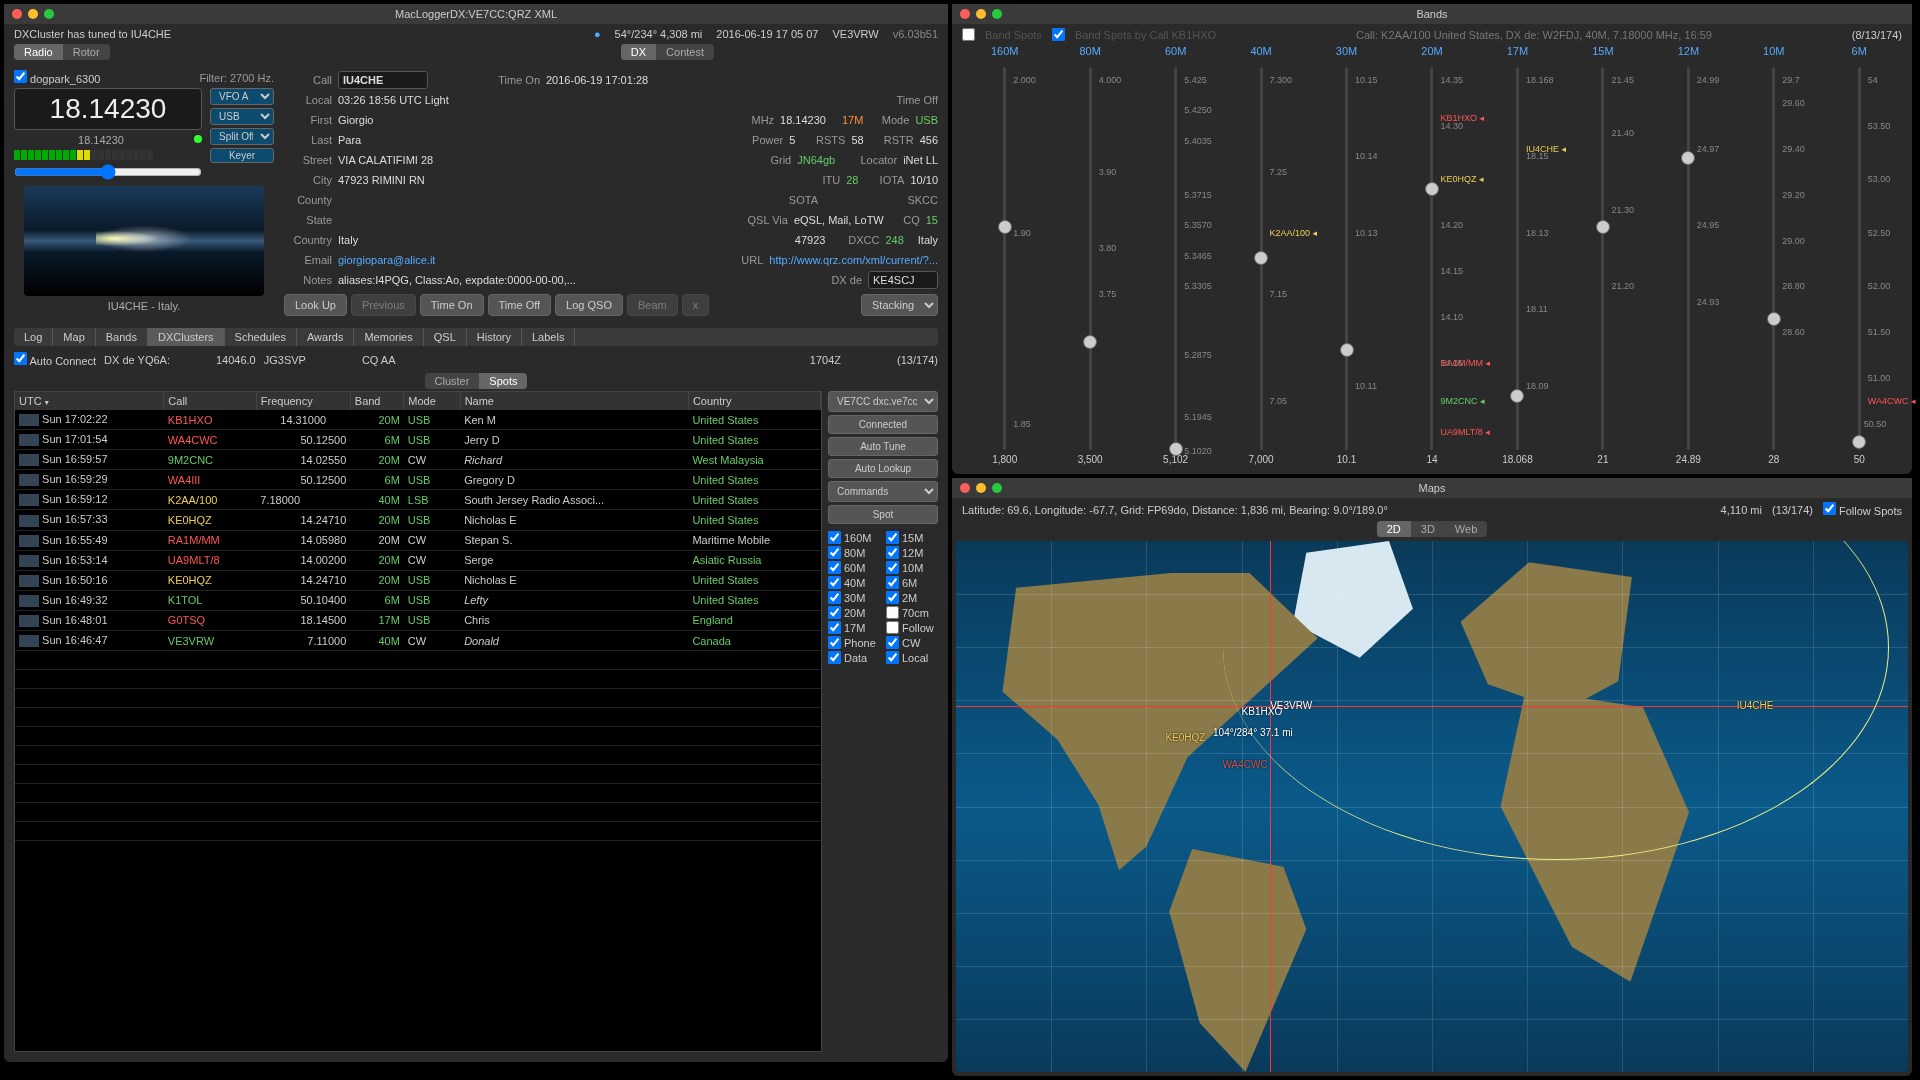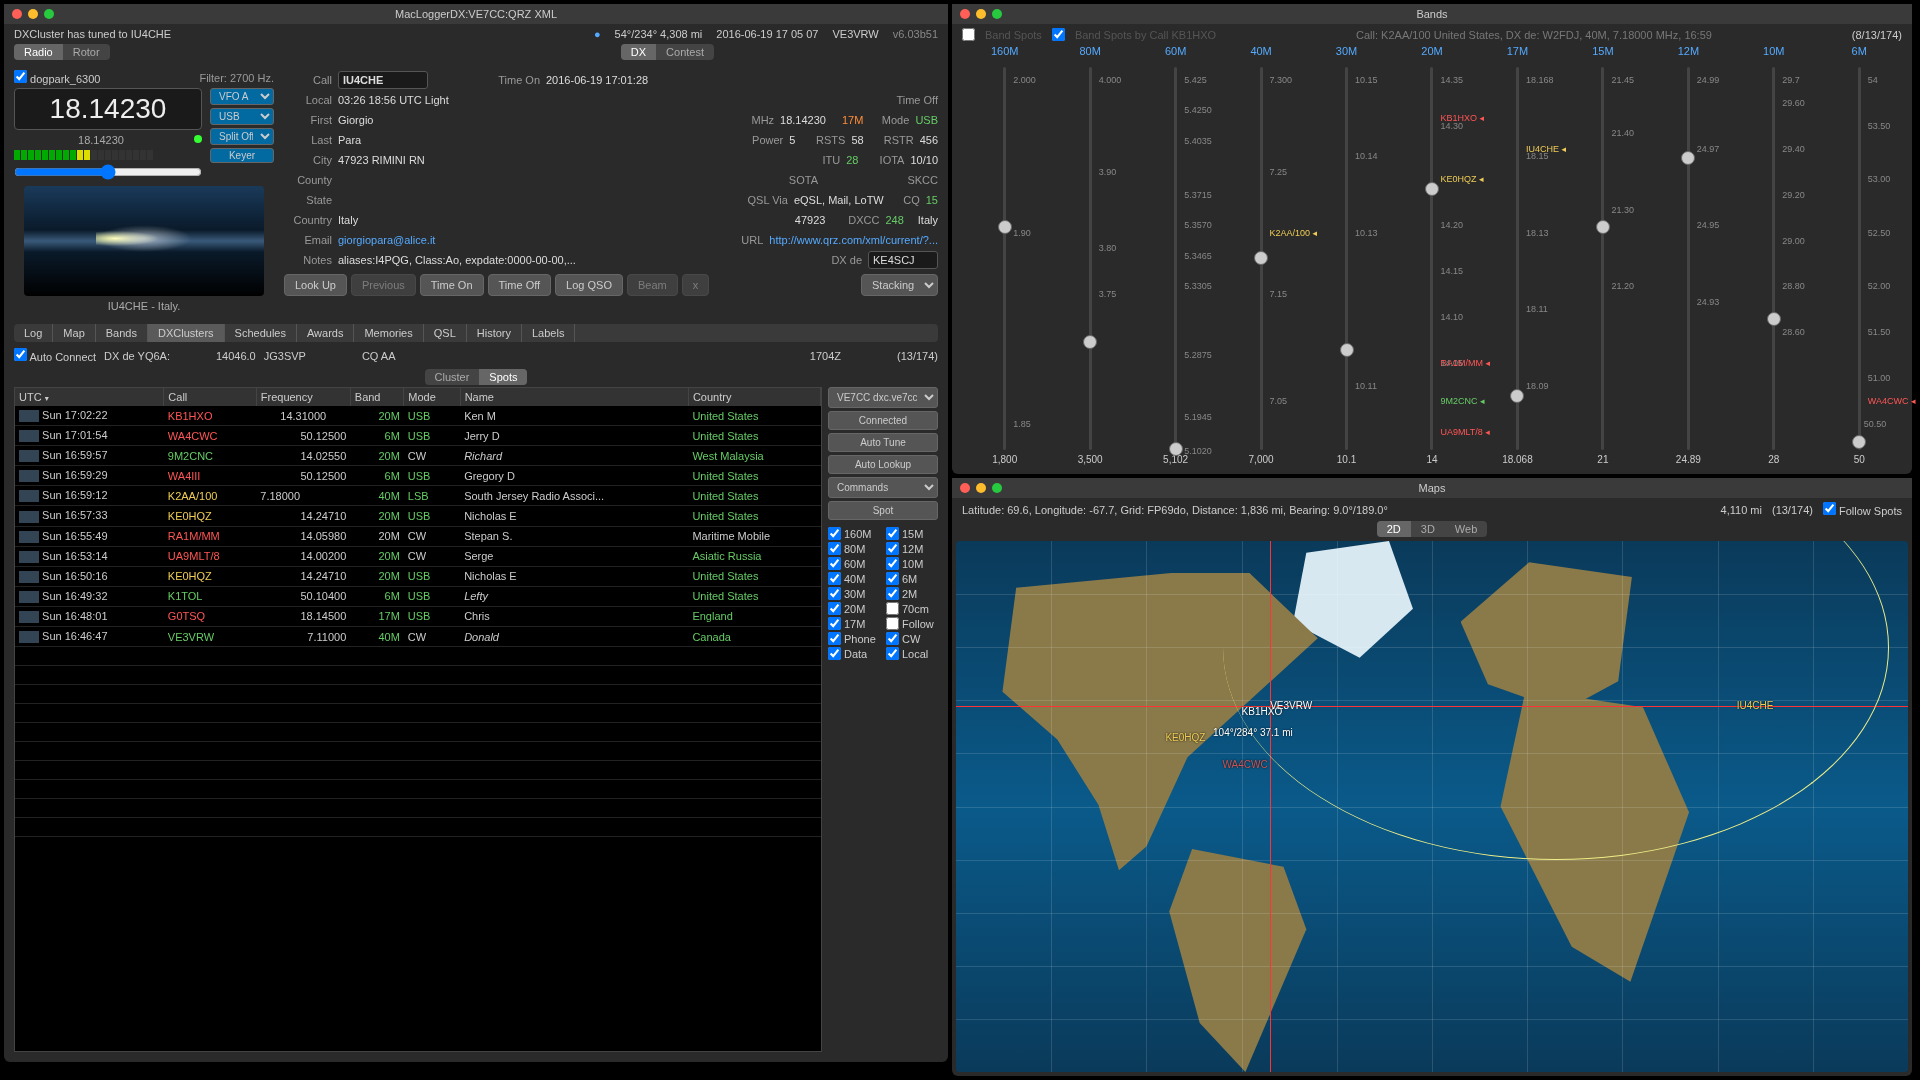--- a/index.html
+++ b/index.html
@@ -19,21 +19,21 @@
 .seg .on{background:#666;color:#fff}
 .radio-row{display:flex;padding:6px 10px;gap:10px}
 .radio-l{flex:0 0 240px}
 .freq-disp{background:#1a1a1a;border:1px solid #555;border-radius:4px;padding:4px;text-align:center}
 .freq-big{font-size:28px;font-weight:300;color:#eee}
 .freq-sm{font-size:11px;color:#aaa;margin-top:2px}
 .meter{display:flex;gap:1px;margin-top:4px}
 .meter span{width:6px;height:10px;background:#0a0}
 .meter span.y{background:#dd0}.meter span.off{background:#333}
 .rc{display:flex;flex-direction:column;gap:3px;margin-left:4px}
-.rc select,.rc button{background:#0369a1;border:1px solid #666;border-radius:3px;color:#ccc;padding:1px 4px;font-size:10px;width:64px}
+.rc select,.rc button{background:#0c4a6e;border:1px solid #666;border-radius:3px;color:#ccc;padding:1px 4px;font-size:10px;width:64px}
 .thumb{width:240px;height:110px;border-radius:4px;margin:4px 10px;background:linear-gradient(180deg,#1a3a5a 0%,#0a1a2a 40%,#3a5a7a 50%,#0a1a2a 60%,#000 100%);position:relative}
 .thumb::after{content:"";position:absolute;left:30%;top:35%;width:40%;height:25%;background:radial-gradient(ellipse,#fff8 0%,transparent 70%),radial-gradient(ellipse at 20% 50%,#ffa 0%,transparent 40%)}
 .caption{text-align:center;color:#aaa;font-size:11px;margin-bottom:4px}
 .detail{flex:1;font-size:12px}
 .drow{display:flex;align-items:center;height:20px;gap:6px}
 .dlbl{width:48px;text-align:right;color:#999}
 .dval{color:#ddd}
 .orange{color:#ff8c3a}.green{color:#6c6}.blue{color:#5af}.yellow{color:#ec5}.red{color:#f55}
 input.inp{background:#1a1a1a;border:1px solid #555;color:#ddd;padding:2px 4px;border-radius:3px}
 .brow{display:flex;gap:4px;padding:4px 0}
@@ -192,20 +192,29 @@
       <div class="drow">
           <span class="dlbl">Last</span>
           <span class="dval">Para</span>
           <span style="flex:1"></span>
           <span class="dlbl">Power</span>
           <span class="dval">5</span>
           <span class="dlbl" style="width:44px">RSTS</span>
           <span class="dval">58</span>
           <span class="dlbl" style="width:44px">RSTR</span>
           <span class="dval">456</span>
+        </div>
+      <div class="drow">
+          <span class="dlbl">Street</span>
+          <span class="dval">VIA CALATIFIMI 28</span>
+          <span style="flex:1"></span>
+          <span class="dlbl">Grid</span>
+          <span class="green">JN64gb</span>
+          <span class="dlbl" style="width:56px">Locator</span>
+          <span class="dval">iNet LL</span>
         </div>
       <div class="drow">
           <span class="dlbl">City</span>
           <span class="dval">47923 RIMINI RN</span>
           <span style="flex:1"></span>
           <span class="dlbl">ITU</span>
           <span class="green">28</span>
           <span class="dlbl" style="width:40px">IOTA</span>
           <span class="dval">10/10</span>
         </div>

